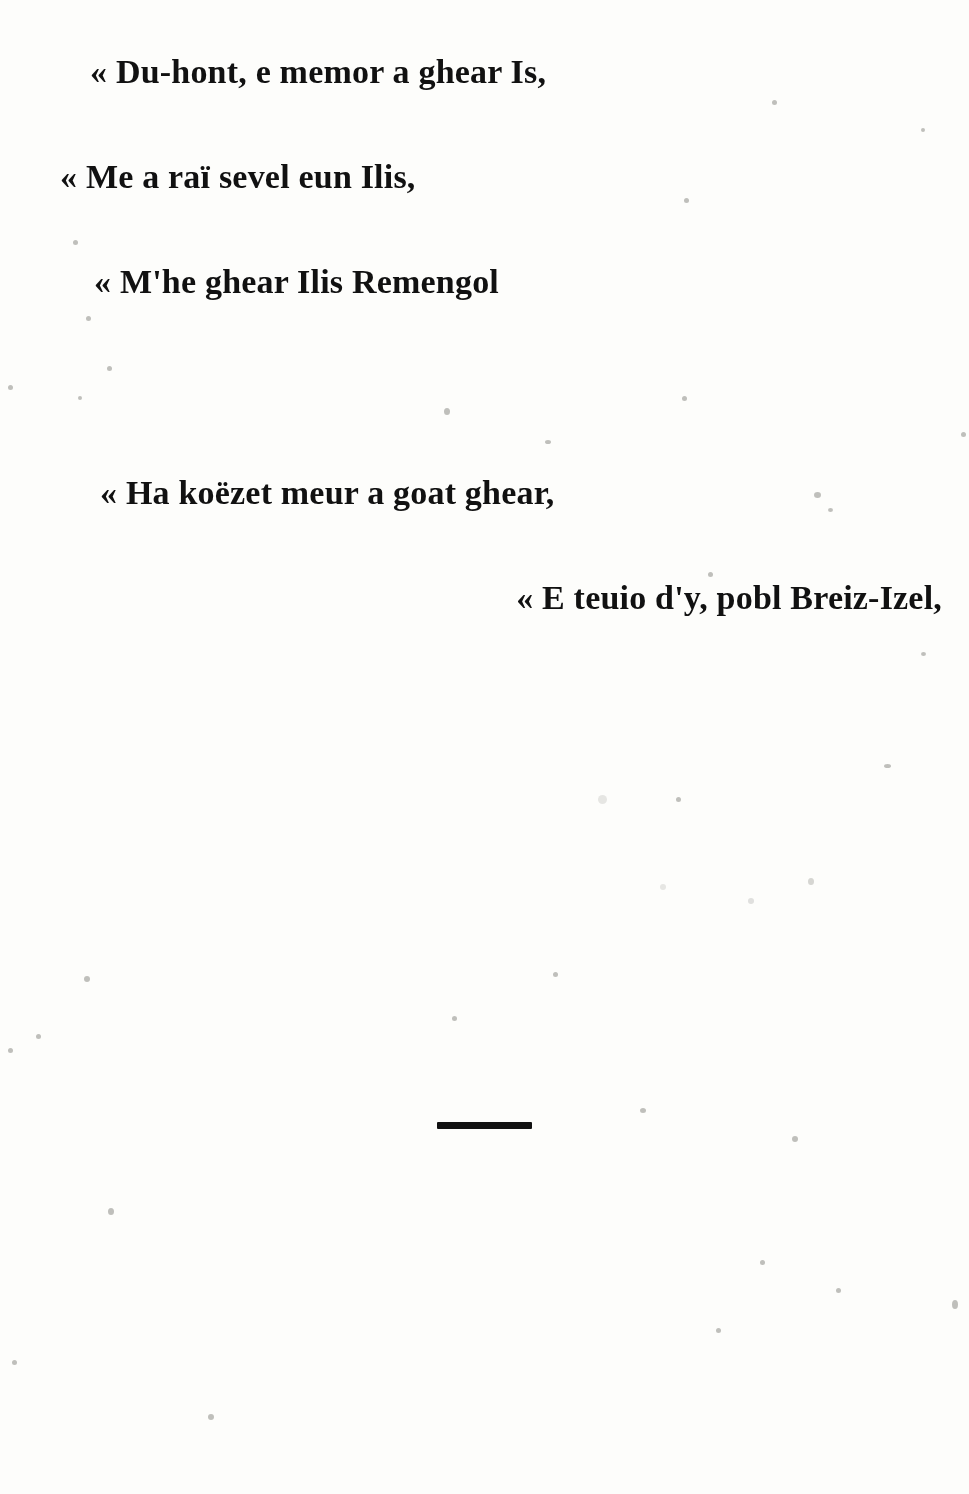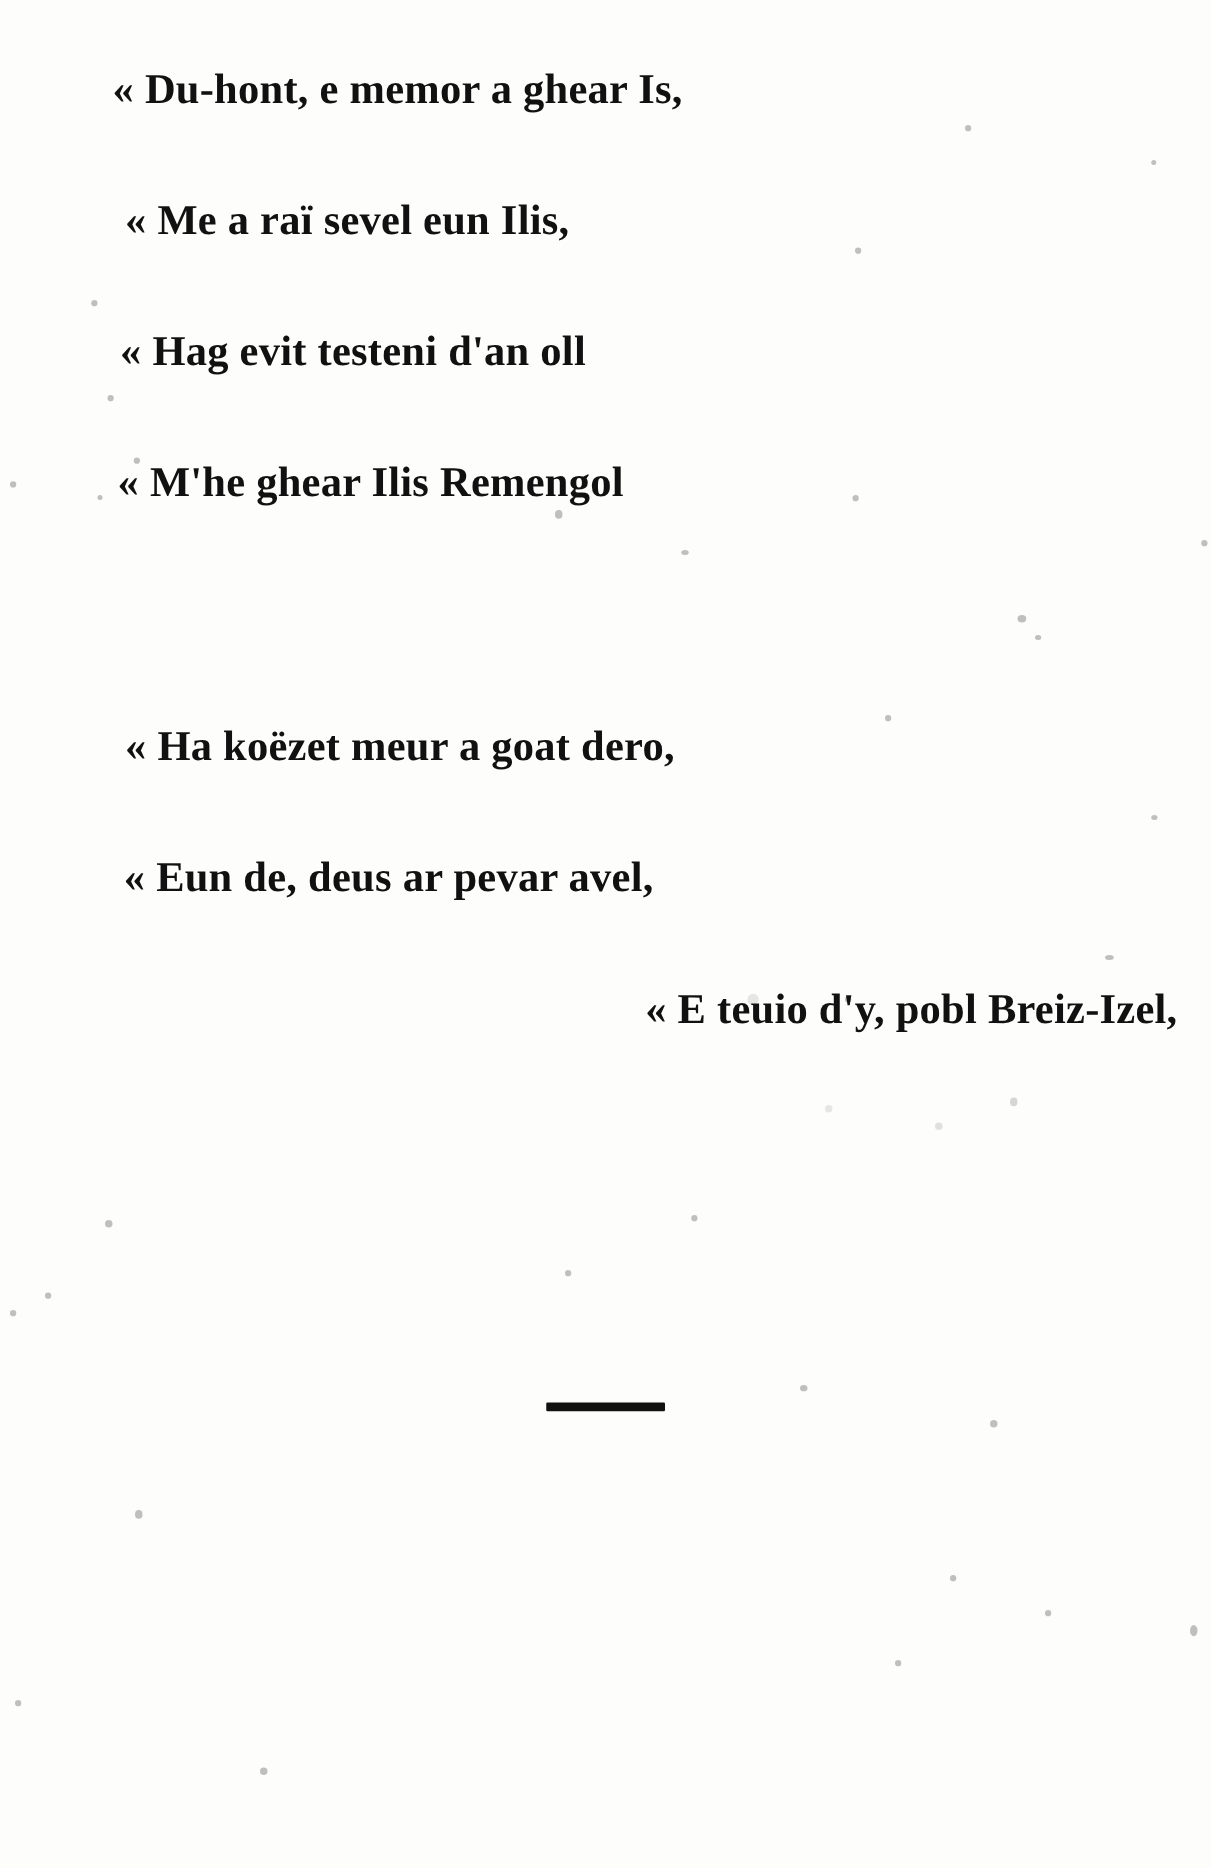--- a/index.html
+++ b/index.html
@@ -55,21 +55,21 @@
     line-height: 71px;
     letter-spacing: .2px;
     white-space: pre;
     font-weight: 700;
     font-family: "Liberation Serif", serif;
     color: #111111;
   }
 
   
   .line.i0 { padding-left: 90px; }
-  .line.i1 { padding-left: 100px; }
+  .line.i1 { padding-left: 60px; }
   .line.i2 { padding-left: 96px; }
   .line.i3 { padding-left: 94px; }
   .line.i4 { padding-left: 98px; }
   .line.i5 { padding-left: 100px; }
   .line.i6 { padding-left: 99px; }
   .line.i7 { padding-left: 99px; text-align: right; }
 
   .rule-wrap {
     position: absolute;
     left: 0;
@@ -127,27 +127,25 @@
     <span class="speck" style="left:716px;top:1328px;width:5px;height:5px;"></span>
     <span class="speck" style="left:12px;top:1360px;width:5px;height:5px;"></span>
     <span class="speck" style="left:208px;top:1414px;width:6px;height:6px;"></span>
   </div>
 
   <div class="poem">
 
     <div class="stanza stanza--first">
       <p class="line i0">« Du-hont, e memor a ghear Is,</p>
       <p class="line i1">« Me a raï sevel eun Ilis,</p>
-      <p class="line i2">« Hag evit testeni d'an oll</p>
       <p class="line i3">« M'he ghear Ilis Remengol</p>
     </div>
 
     <div class="stanza stanza--second">
-      <p class="line i5">« Ha koëzet meur a goat dero,</p>
-      <p class="line i6">« Eun de, deus ar pevar avel,</p>
+      <p class="line i5">« Ha koëzet meur a goat ghear,</p>
       <p class="line i7">« E teuio d'y, pobl Breiz-Izel,</p>
     </div>
 
   </div>
 
   <div class="rule-wrap">
     <div class="rule"></div>
   </div>
 
 </div>

